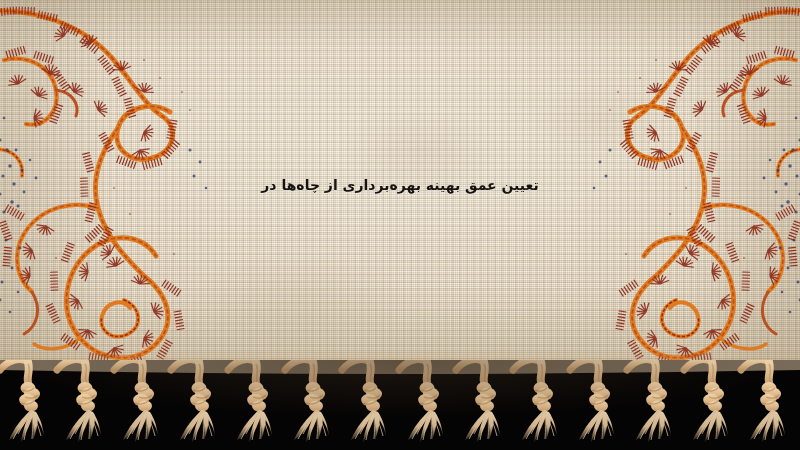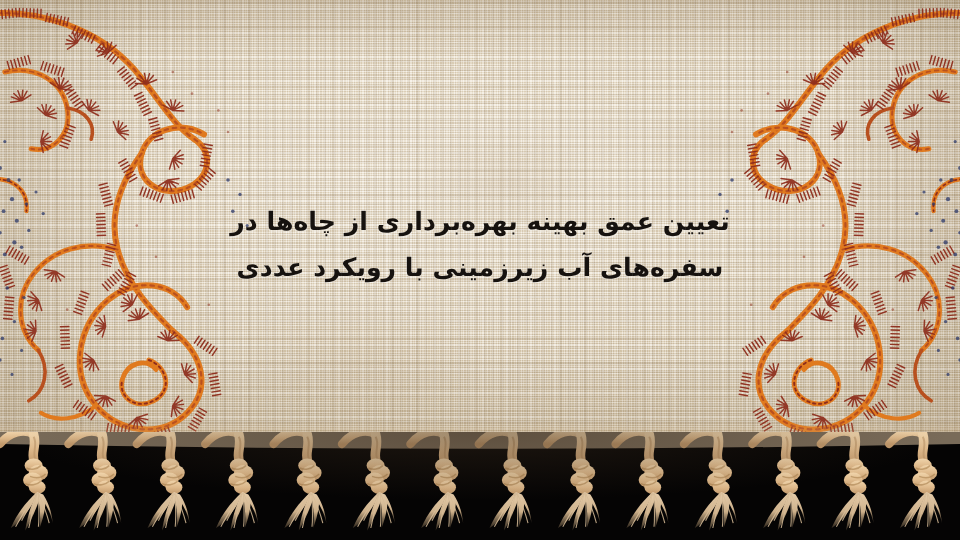--- a/index.html
+++ b/index.html
@@ -106,21 +106,21 @@
     top: 166px;
     width: 800px;
     text-align: center;
     direction: rtl;
     pointer-events: none;
   }
   .title-line {
     display: block;
     color: #16120f;
     font-family: "DejaVu Sans", sans-serif;
-    font-size: 21px;
+    font-size: 14px;
     font-weight: 700;
     line-height: 38px;
     letter-spacing: .2px;
     text-shadow: 0 1px 0 rgba(255,255,255,.35);
     white-space: nowrap;
   }
 
   
   .fringe-zone {
     position: absolute;
@@ -465,21 +465,20 @@
           <circle cx="188" cy="92" r="1.1"></circle>
       </g>
     </svg>
 
     <div class="hem"></div>
     <div class="hem-stitch"></div>
   </div>
 
   <div class="title-block">
     <span class="title-line">تعیین عمق بهینه بهره‌برداری از چاه‌ها در</span>
-    <span class="title-line">سفره‌های آب زیرزمینی با رویکرد عددی</span>
   </div>
 
   <div class="fringe-zone">
     <svg width="800" height="90" viewBox="0 0 800 90">
       <defs>
         <linearGradient id="cordG" x1="0" y1="0" x2="0" y2="1">
           <stop offset="0%" stop-color="#f0d4ab"></stop>
           <stop offset="50%" stop-color="#dfba8c"></stop>
           <stop offset="100%" stop-color="#c39a6c"></stop>
         </linearGradient>

